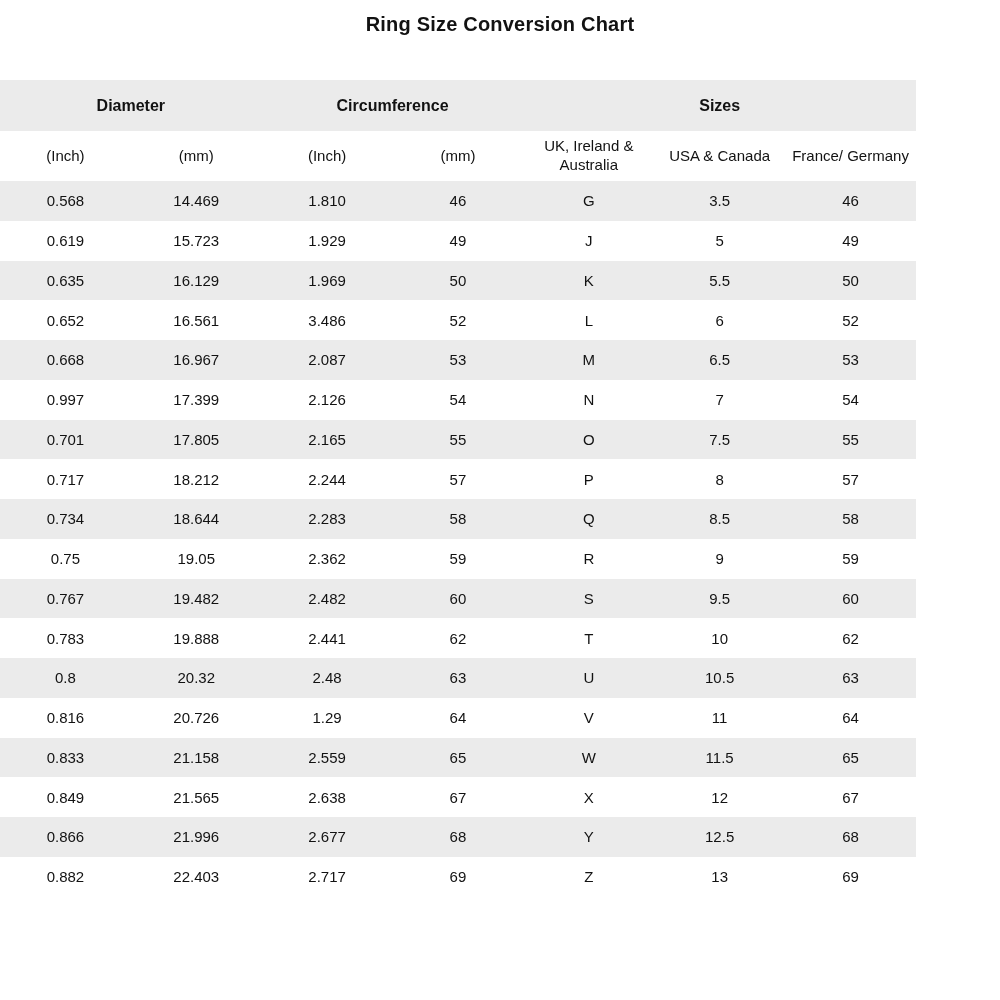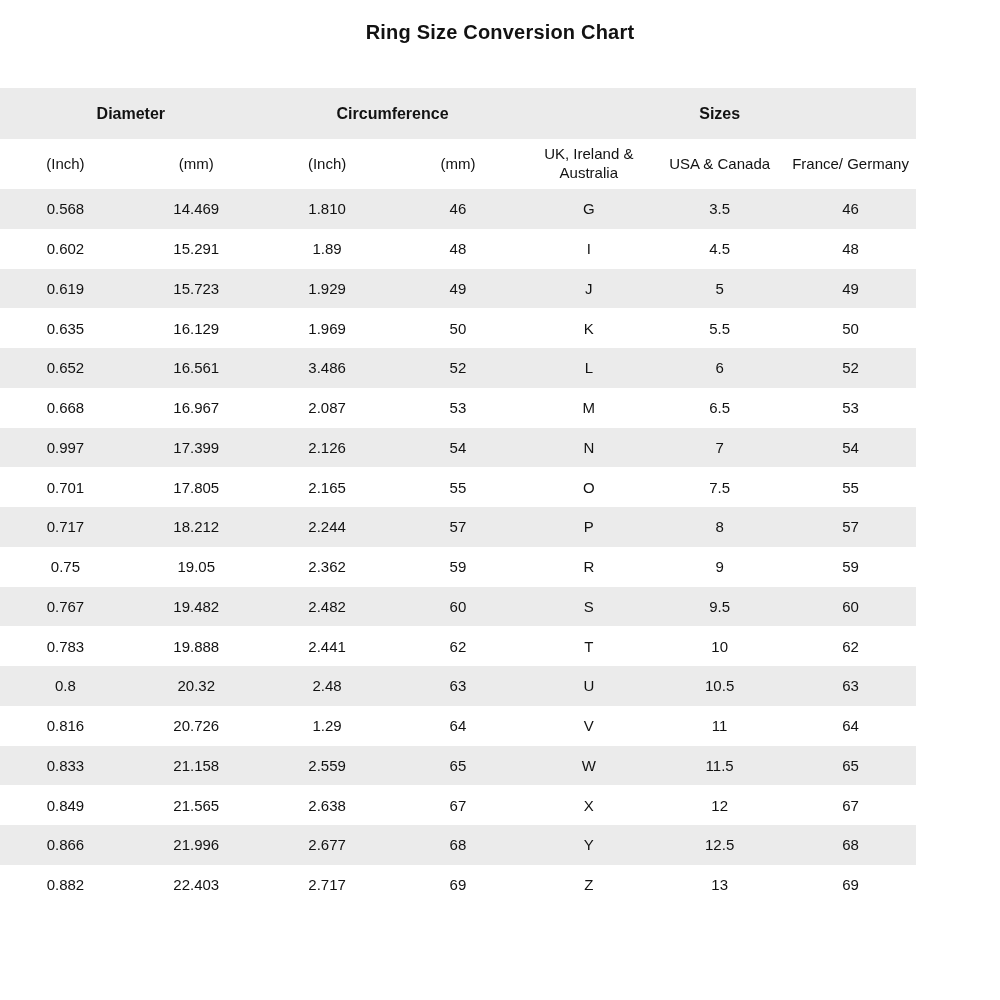--- a/index.html
+++ b/index.html
@@ -16,21 +16,21 @@
     font-family: "Liberation Sans", sans-serif;
   }
   .page {
     width: 1000px;
     height: 1000px;
     background: var(--bg);
     overflow: hidden;
   }
   .title {
     margin: 0;
-    padding-top: 20px;
+    padding-top: 12px;
     line-height: 24px;
     font-size: 20px;
     font-weight: 700;
     text-align: center;
     letter-spacing: 0.2px;
   }
   table.chart {
     width: 916px;
     margin-top: 44px;
     border-collapse: collapse;
@@ -101,29 +101,20 @@
         <tr>
           <td>0.568</td>
           <td>14.469</td>
           <td>1.810</td>
           <td>46</td>
           <td>G</td>
           <td>3.5</td>
           <td>46</td>
         </tr>
         <tr>
-          <td>0.602</td>
-          <td>15.291</td>
-          <td>1.89</td>
-          <td>48</td>
-          <td>I</td>
-          <td>4.5</td>
-          <td>48</td>
-        </tr>
-        <tr>
           <td>0.619</td>
           <td>15.723</td>
           <td>1.929</td>
           <td>49</td>
           <td>J</td>
           <td>5</td>
           <td>49</td>
         </tr>
         <tr>
           <td>0.635</td>
@@ -173,20 +164,29 @@
         <tr>
           <td>0.717</td>
           <td>18.212</td>
           <td>2.244</td>
           <td>57</td>
           <td>P</td>
           <td>8</td>
           <td>57</td>
         </tr>
         <tr>
+          <td>0.734</td>
+          <td>18.644</td>
+          <td>2.283</td>
+          <td>58</td>
+          <td>Q</td>
+          <td>8.5</td>
+          <td>58</td>
+        </tr>
+        <tr>
           <td>0.75</td>
           <td>19.05</td>
           <td>2.362</td>
           <td>59</td>
           <td>R</td>
           <td>9</td>
           <td>59</td>
         </tr>
         <tr>
           <td>0.767</td>

